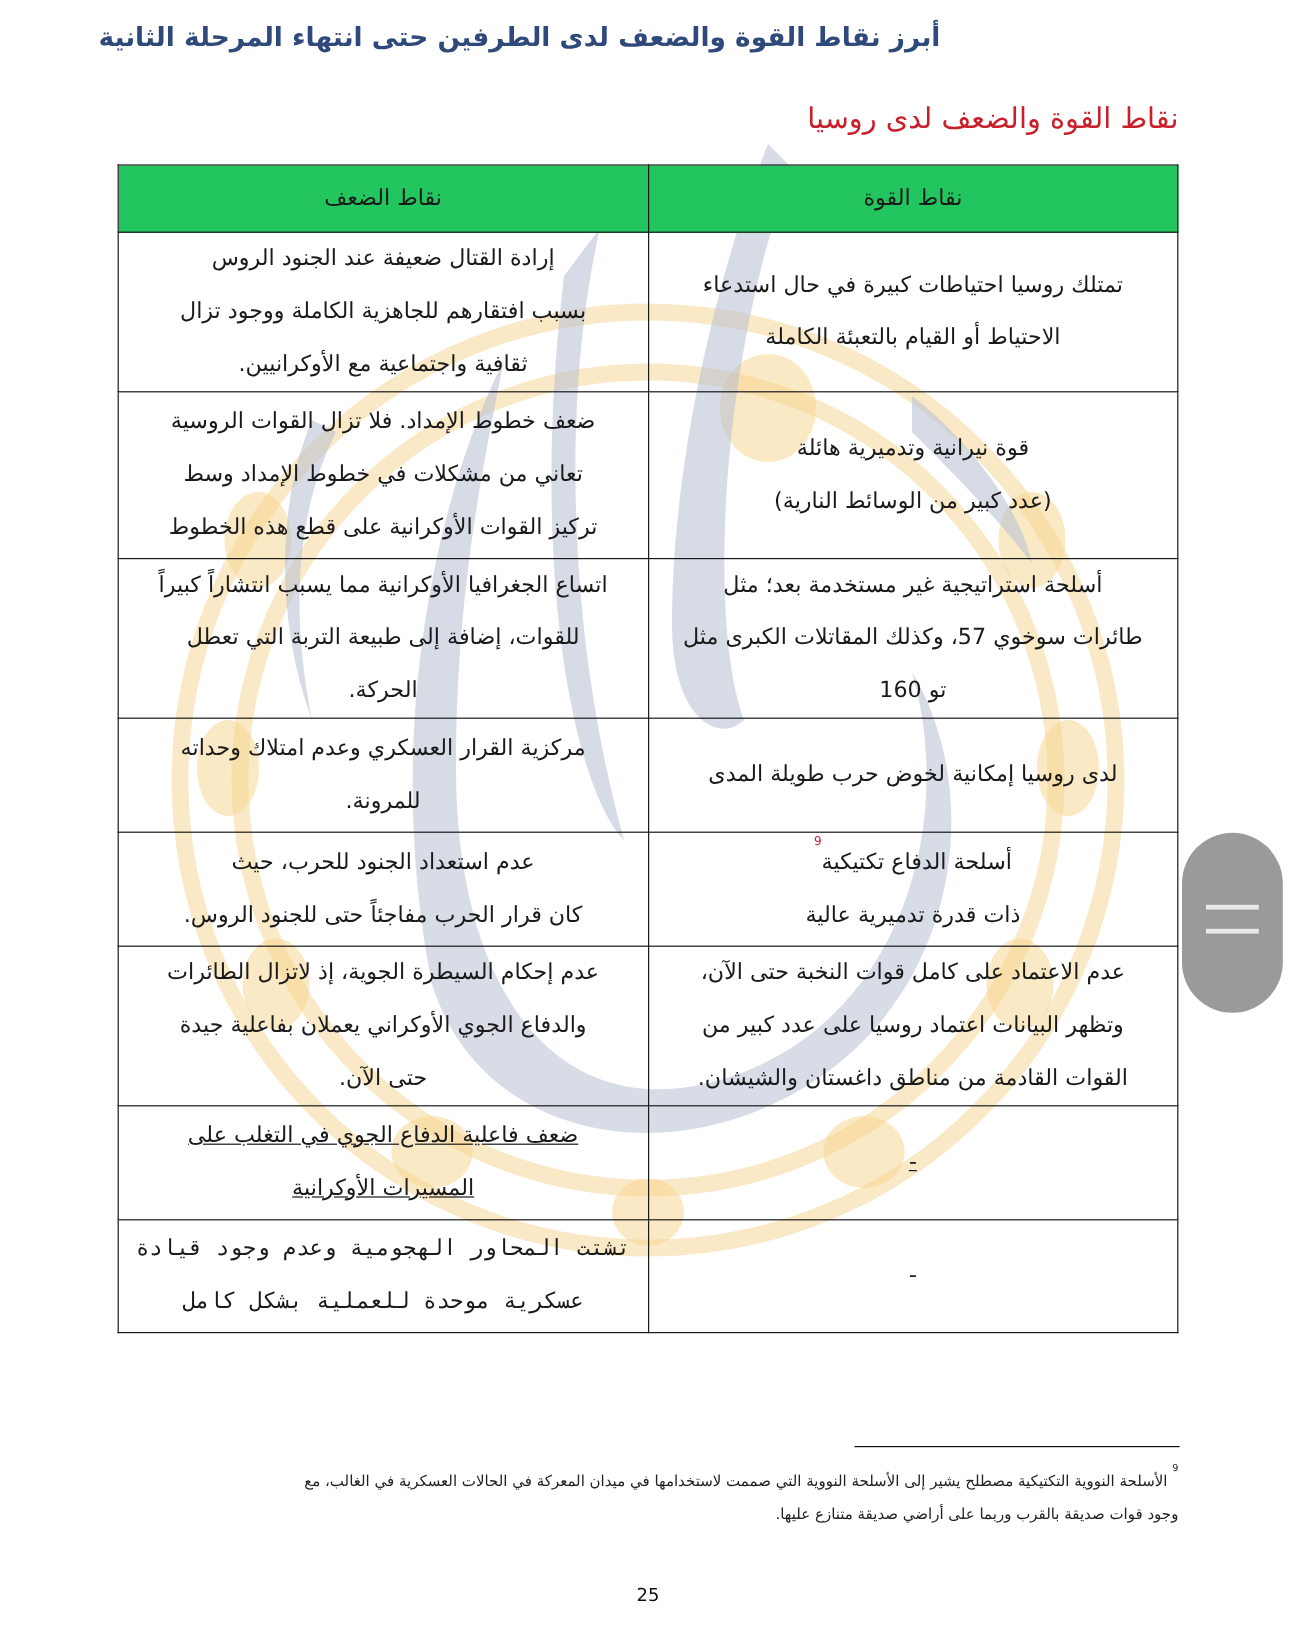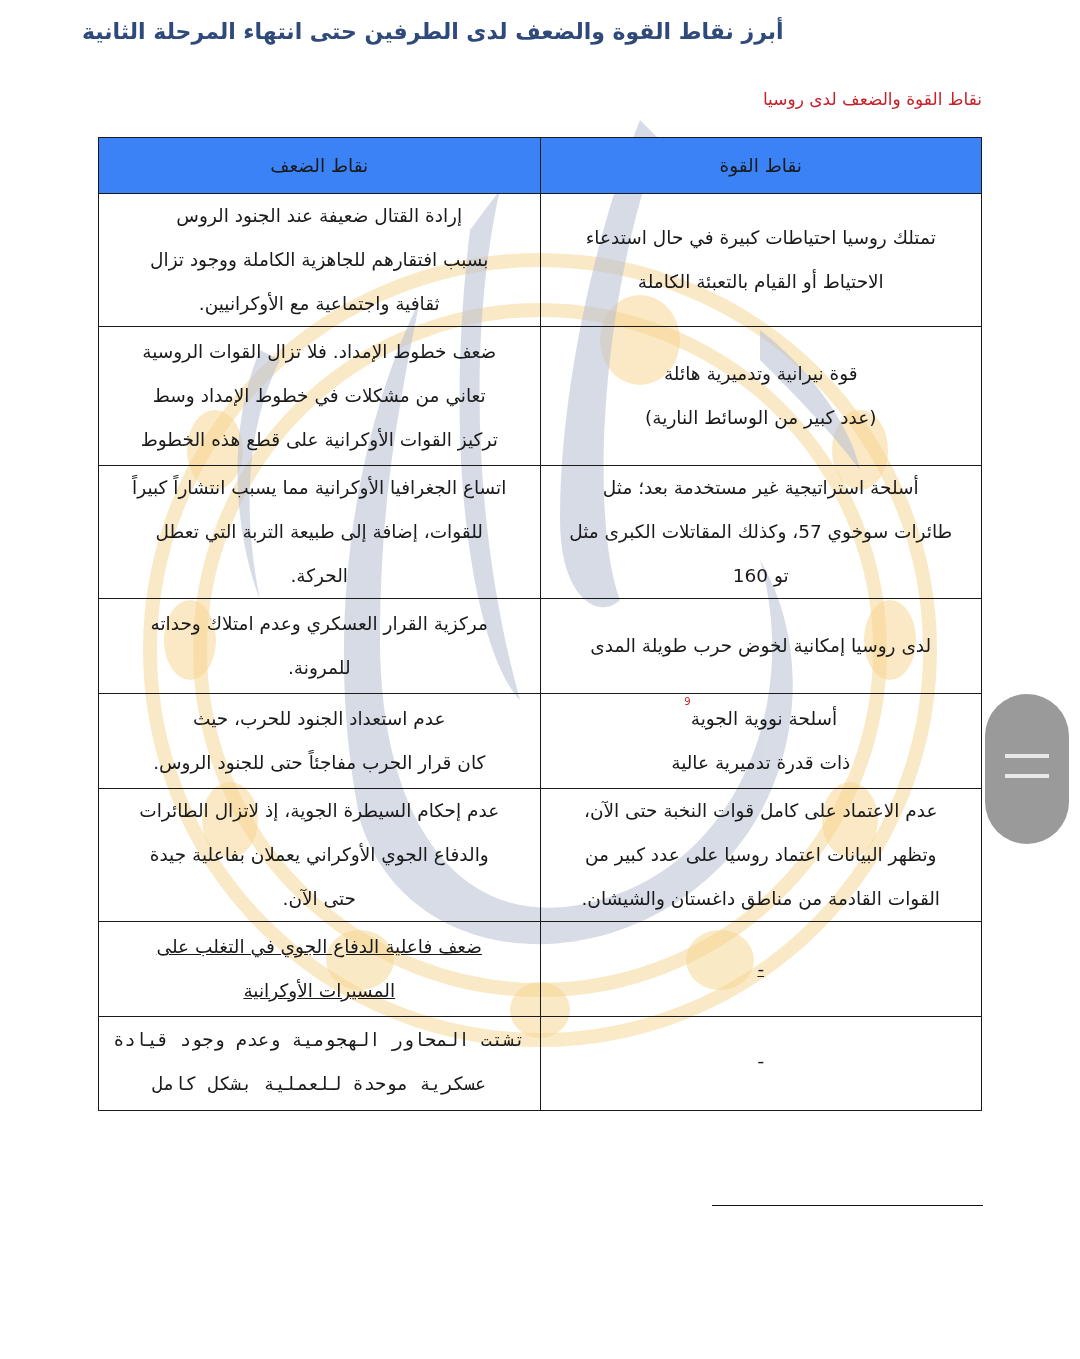--- a/index.html
+++ b/index.html
@@ -8,31 +8,31 @@
     font-family: "DejaVu Sans", sans-serif; color: #1a1a1a;
   }
   .watermark { position: absolute; left: 0; top: 0; width: 1080px; height: 1359px; pointer-events: none; z-index: 1; }
   .content { position: absolute; left: 0; top: 0; width: 1080px; height: 1359px; z-index: 2; }
   .title {
     position: absolute; right: 98px; top: 14px; width: 900px; text-align: left; direction: rtl;
     font-size: 22px; font-weight: bold; color: #2f4a7a; line-height: 36px;
   }
   .subtitle {
     position: absolute; right: 98px; top: 84px; width: 900px; text-align: right; direction: rtl;
-    font-size: 17px; color: #c8202a; line-height: 30px;
+    font-size: 24px; color: #c8202a; line-height: 30px;
   }
   table.grid {
     position: absolute; left: 98px; top: 137px; width: 884px; border-collapse: collapse; direction: rtl;
     background: transparent;
   }
   table.grid td, table.grid th {
     border: 1.5px solid #1a1a1a; text-align: center; vertical-align: middle;
     font-size: 18.5px; line-height: 44px; padding: 0 10px; font-weight: normal; width: 50%;
   }
-  table.grid th { background: #3b82f6; height: 55px; line-height: 55px; }
+  table.grid th { background: #22c55e; height: 55px; line-height: 55px; }
   .r1 td { height: 126px; line-height: 45px; }
   .r2 td { height: 138px; line-height: 45px; }
   .r3 td { height: 120px; line-height: 39px; }
   .r4 td { height: 94px; line-height: 45px; }
   .r5 td { height: 94px; line-height: 42px; }
   .r6 td { height: 122px; line-height: 40px; }
   .r7 td { height: 94px; line-height: 42px; text-decoration: underline; }
   .r8 td { height: 93px; line-height: 42px; font-family: Liberation Mono, monospace; }
   .line { display: block; }
   sup.fn { color: #c8202a; font-size: 10px; vertical-align: top; line-height: 10px; }
@@ -128,21 +128,21 @@
         <td>
           <span class="line">لدى روسيا إمكانية لخوض حرب طويلة المدى</span>
         </td>
         <td>
           <span class="line">مركزية القرار العسكري وعدم امتلاك وحداته</span>
           <span class="line">للمرونة.</span>
         </td>
       </tr>
       <tr class="r5">
         <td>
-          <span class="line"><span>أسلحة نووية الجوية</span><sup class="fn">9</sup></span>
+          <span class="line"><span>أسلحة الدفاع تكتيكية</span><sup class="fn">9</sup></span>
           <span class="line">ذات قدرة تدميرية عالية</span>
         </td>
         <td>
           <span class="line">عدم استعداد الجنود للحرب، حيث</span>
           <span class="line">كان قرار الحرب مفاجئاً حتى للجنود الروس.</span>
         </td>
       </tr>
       <tr class="r6">
         <td>
           <span class="line">عدم الاعتماد على كامل قوات النخبة حتى الآن،</span>
@@ -170,21 +170,26 @@
         </td>
         <td>
           <span class="line">تشتت المحاور الهجومية وعدم وجود قيادة</span>
           <span class="line">عسكرية موحدة للعملية بشكل كامل</span>
         </td>
       </tr>
     </tbody>
   </table>
 
   <div class="fn-rule"></div>
+  <div class="footnote">
+    <div><sup>9</sup> <span>الأسلحة النووية التكتيكية مصطلح يشير إلى الأسلحة النووية التي صممت لاستخدامها في ميدان المعركة في الحالات العسكرية في الغالب، مع</span></div>
+    <div>وجود قوات صديقة بالقرب وربما على أراضي صديقة متنازع عليها.</div>
+  </div>
 
+  <div class="page-number">25</div>
 </div>
 
 <div class="side-handle">
   <span>
     <span class="bar" style="top:60px;"></span>
     <span class="bar" style="top:80px;"></span>
   </span>
 </div>
 
 </body></html>

